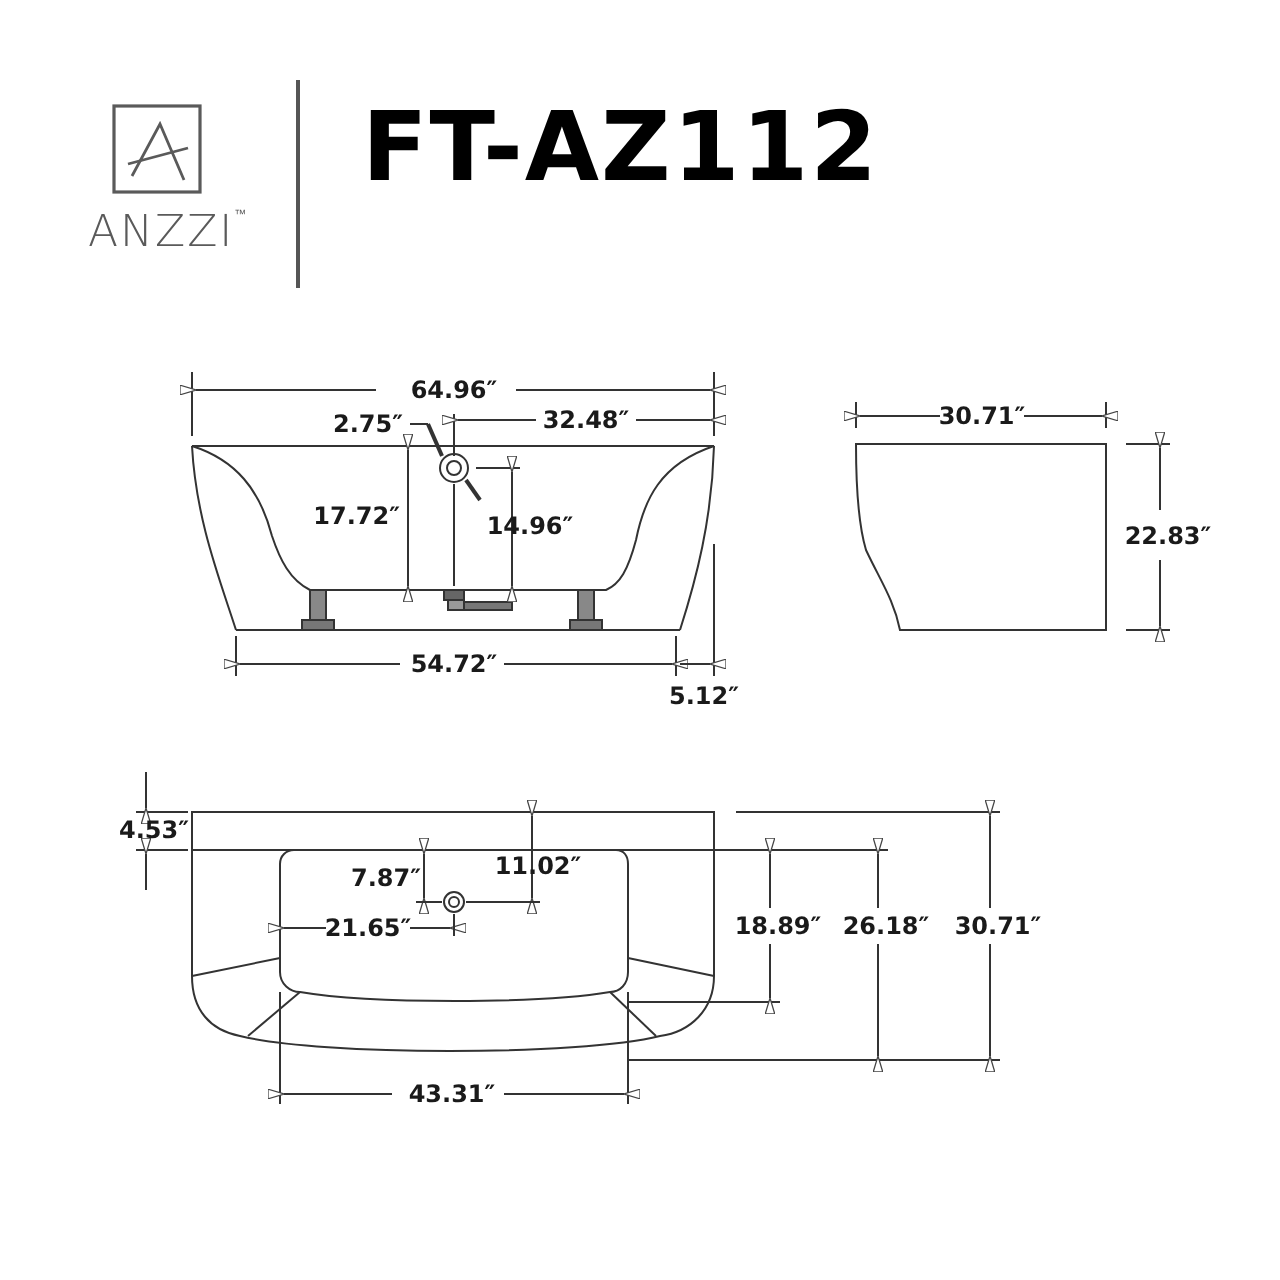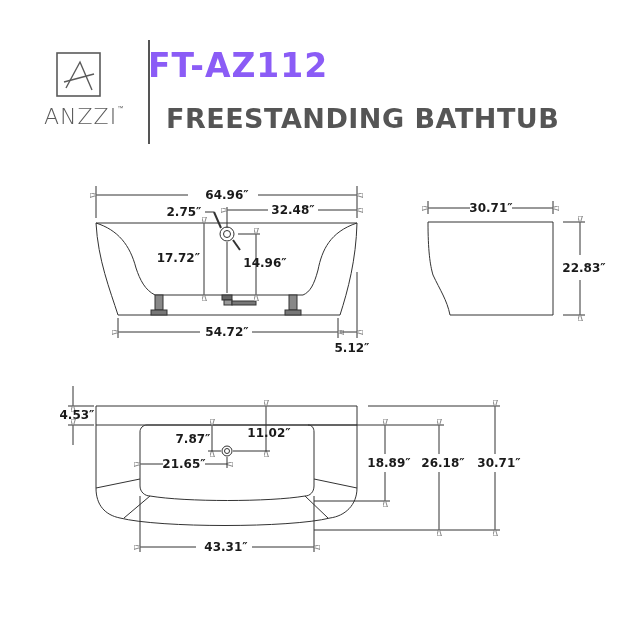--- a/index.html
+++ b/index.html
@@ -2,38 +2,37 @@
 <html><head>
 <meta charset="utf-8">
 <style>
   html, body { margin: 0; padding: 0; background: #ffffff; }
   body { width: 640px; height: 640px; position: relative; overflow: hidden; font-family: "DejaVu Sans", sans-serif; }
   .header { position: absolute; left: 0; top: 0; width: 640px; height: 160px; }
   .logo-box { position: absolute; left: 56px; top: 52px; width: 45px; height: 45px; }
   .brand { position: absolute; left: 44px; top: 104px; font-size: 22px; letter-spacing: 1px; color: #5a5a5a; font-family: "DejaVu Sans", sans-serif; font-weight: 300; }
   .brand .tm { font-size: 6px; vertical-align: top; }
   .divider { position: absolute; left: 148px; top: 40px; width: 2px; height: 104px; background: #555; }
-  .model { position: absolute; left: 148px; top: 46px; font-size: 33px; font-weight: bold; color: #8b5cf6; font-family: "DejaVu Sans", sans-serif; letter-spacing: 1px; }
+  .model { position: absolute; left: 181px; top: 46px; font-size: 48px; font-weight: bold; color: #000000; font-family: "DejaVu Sans", sans-serif; letter-spacing: 1px; }
   .product { position: absolute; left: 166px; top: 103px; font-size: 27px; font-weight: bold; color: #555; font-family: "DejaVu Sans", sans-serif; letter-spacing: 0.5px; }
   svg.drawing { position: absolute; left: 0; top: 0; }
   .dim { font-family: "DejaVu Sans", sans-serif; font-weight: bold; font-size: 12px; fill: #1a1a1a; }
 </style>
 </head>
 <body>
 
 <div class="header">
   <svg class="logo-box" viewBox="0 0 45 45" width="45" height="45">
     <rect x="1" y="1" width="43" height="43" fill="none" stroke="#5a5a5a" stroke-width="1.6"></rect>
     <path d="M10 36 L24 10 L36 38" fill="none" stroke="#5a5a5a" stroke-width="1.4"></path>
     <path d="M8 30 L38 22" fill="none" stroke="#5a5a5a" stroke-width="1.4"></path>
   </svg>
   <div class="brand"><span>ANZZI</span><span class="tm">™</span></div>
   <div class="divider"></div>
   <div class="model">FT-AZ112</div>
-  <div class="product">FREESTANDING BATHTUB</div>
 </div>
 
 <svg class="drawing" width="640" height="640" viewBox="0 0 640 640">
   <defs>
     <marker id="ar" viewBox="0 0 10 6" refX="0" refY="3" markerWidth="8" markerHeight="5" orient="auto-start-reverse">
       <path d="M0 3 L10 0 L10 6 Z" fill="#fff" stroke="#444" stroke-width="0.8"></path>
     </marker>
   </defs>
 
   <g stroke="#333" stroke-width="1" fill="none">

